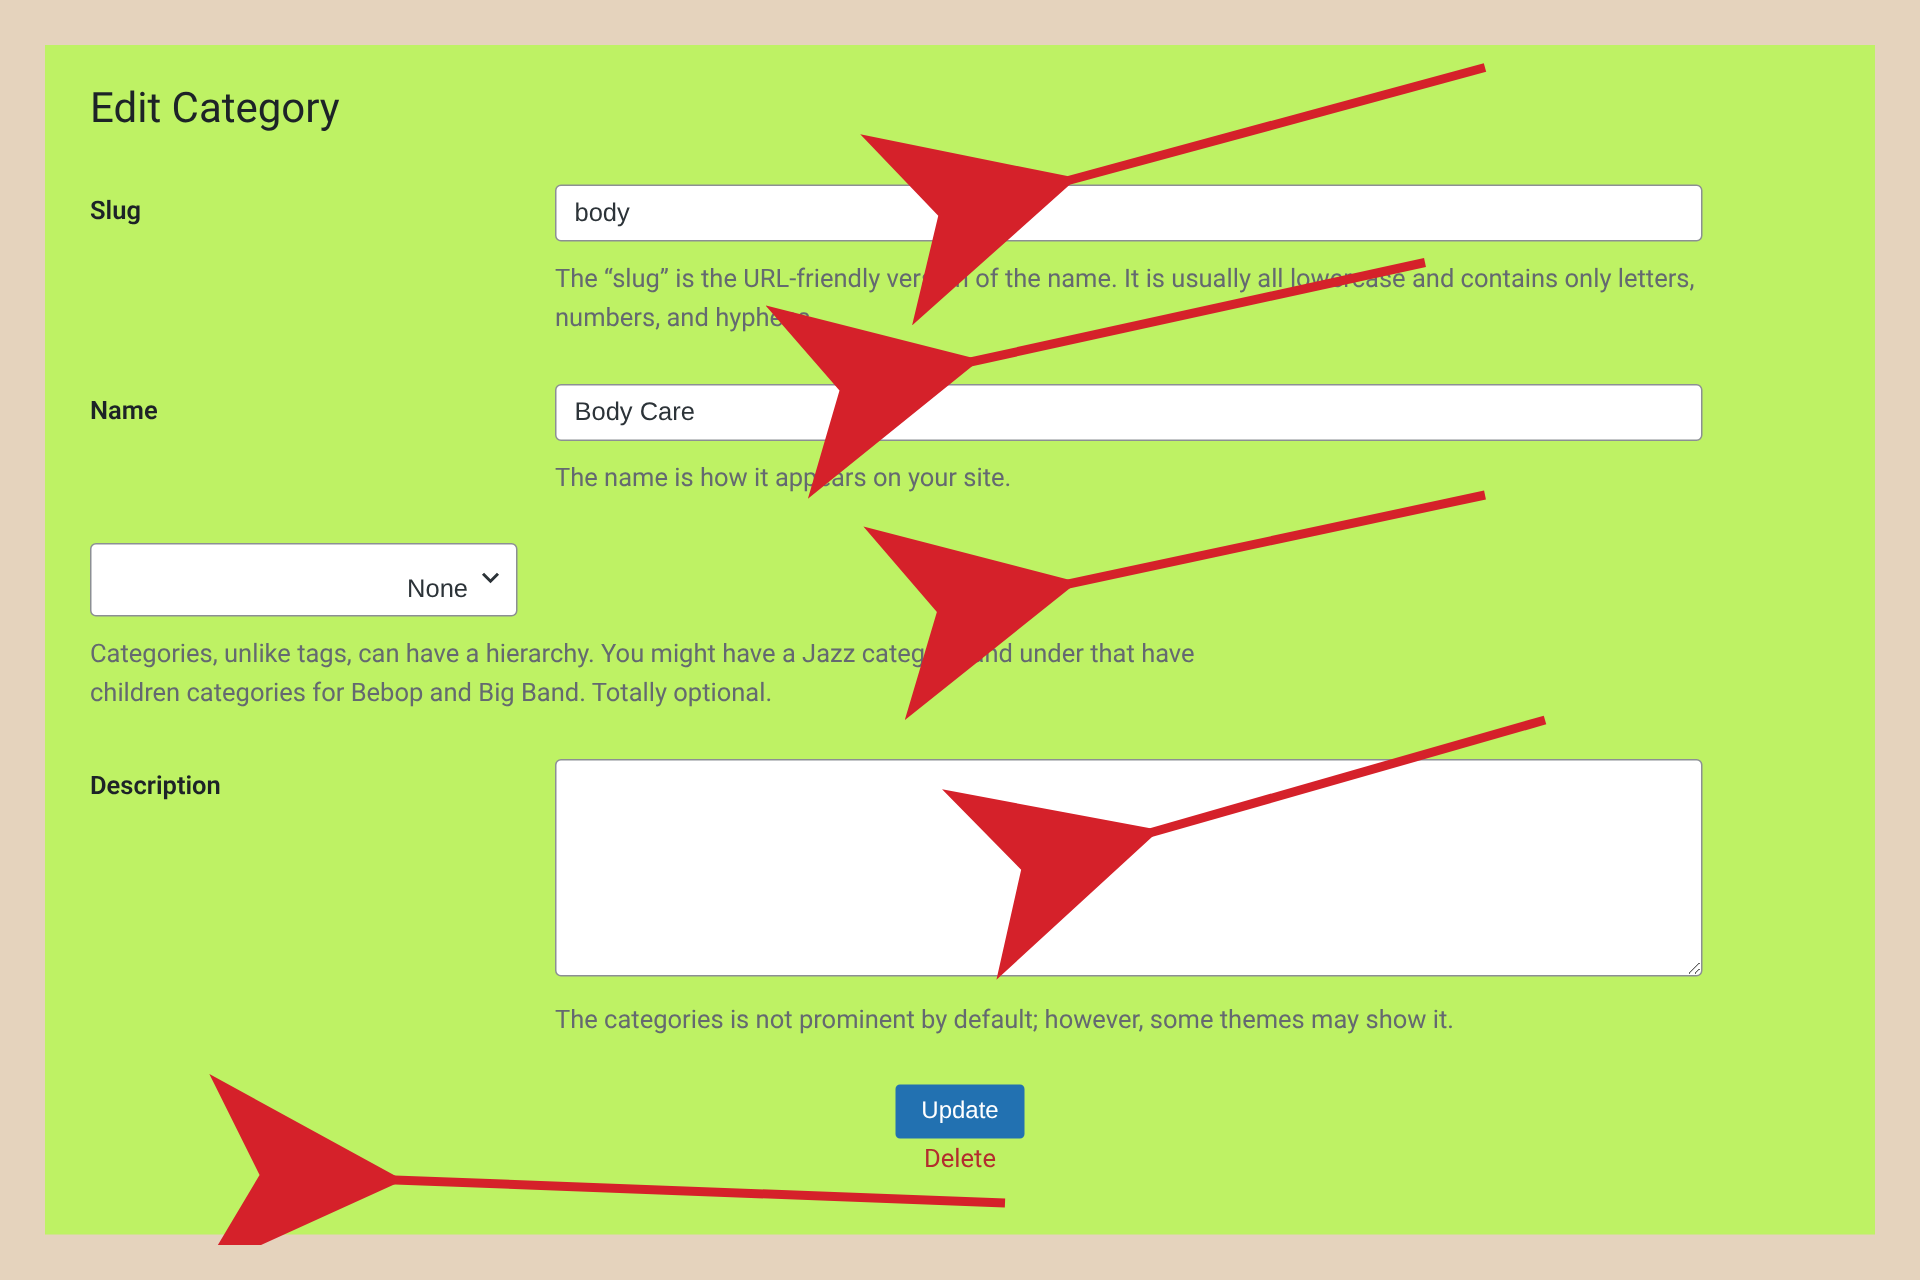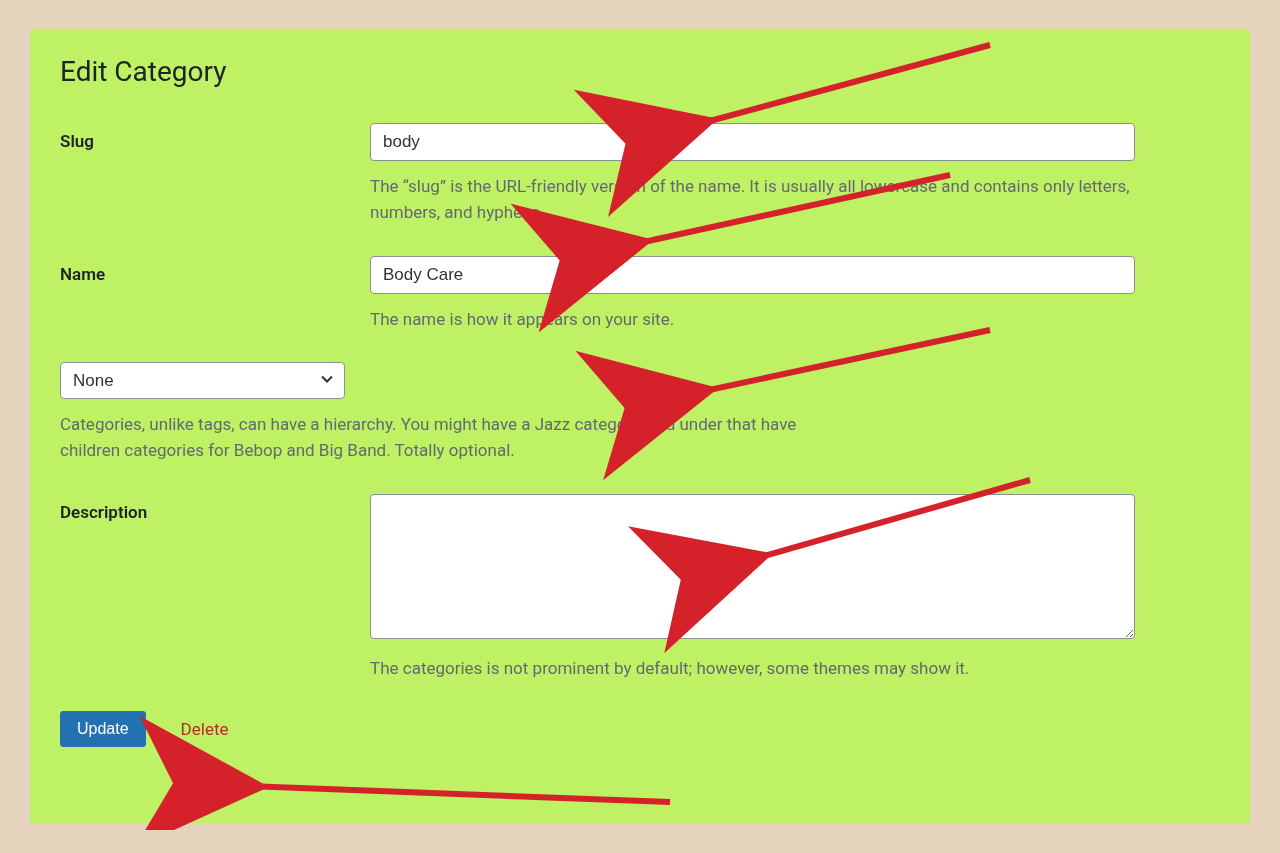--- a/index.html
+++ b/index.html
@@ -43,28 +43,29 @@
       max-width: 765px;
       padding: 8px 12px;
       font-size: 17px;
       border: 1px solid #8c8f94;
       border-radius: 4px;
       background: #fff;
       color: #2c3338;
     }
     .select-input {
       width: 285px;
-      padding: 8px 32px 8px 12px;
+      padding: 20px 32px 8px 12px;
       font-size: 17px;
       border: 1px solid #8c8f94;
       border-radius: 4px;
       background: #fff;
       color: #2c3338;
       appearance: none;
       position: relative;
+      text-align: right;
     }
     .select-wrap {
       position: relative;
       display: inline-block;
     }
     .select-wrap .chevron {
       position: absolute;
       right: 10px;
       top: 50%;
       transform: translateY(-50%);
@@ -86,21 +87,22 @@
       font-size: 17px;
       color: #646970;
       margin-top: 12px;
       max-width: 765px;
       line-height: 1.55;
     }
     .actions {
       margin-top: 20px;
       display: flex;
       align-items: center;
-      gap: 35px;
+      gap: 4px;
+      flex-direction: column;
     }
     .btn-primary {
       background: #2271b1;
       color: #fff;
       border: 1px solid #2271b1;
       padding: 8px 16px;
       font-size: 16px;
       border-radius: 3px;
       cursor: pointer;
     }

